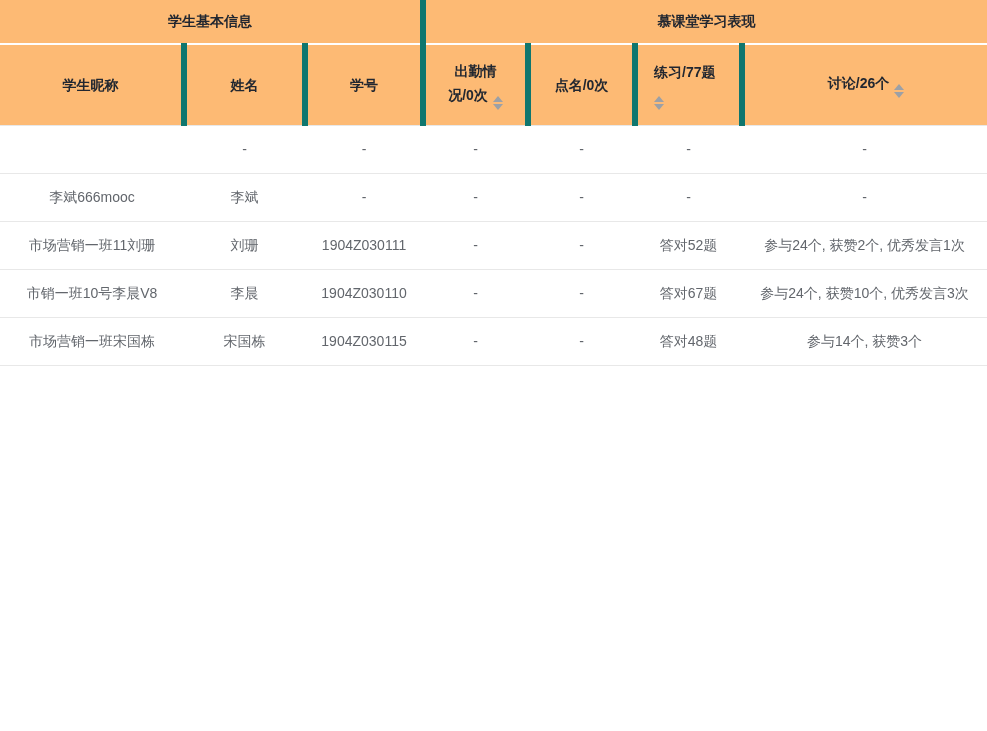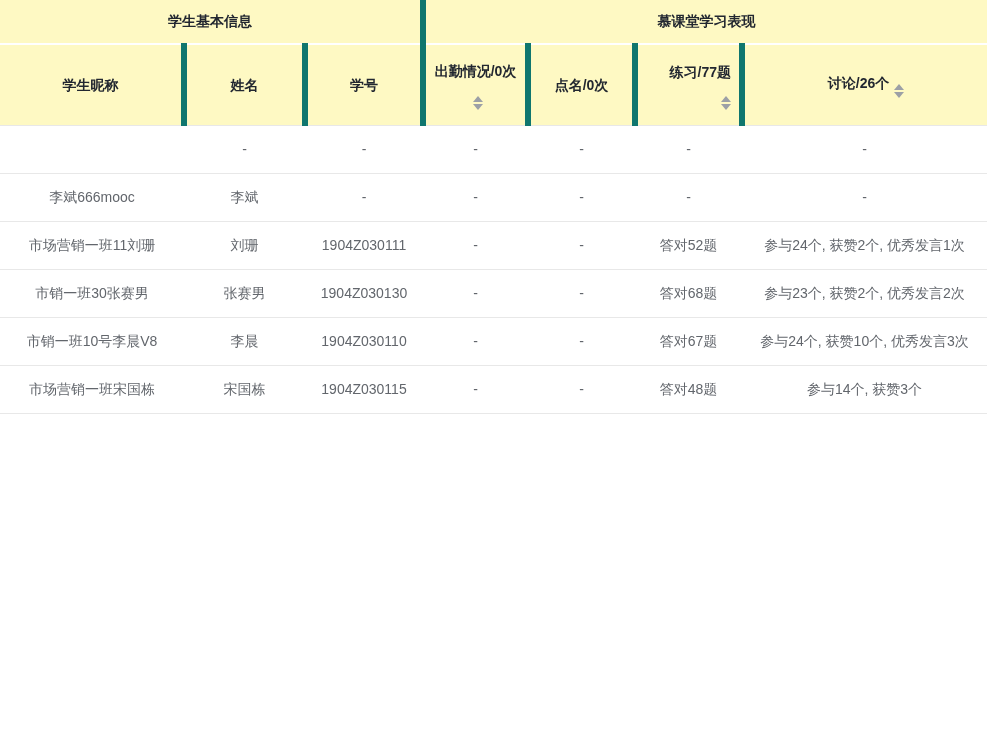--- a/index.html
+++ b/index.html
@@ -14,46 +14,46 @@
     overflow: hidden;
     background: #ffffff;
   }
   table.grade-table {
     width: 987px;
     border-collapse: collapse;
     table-layout: fixed;
   }
   
   thead th {
-    background: #fef9c3;
+    background: #fdba74;
     color: #222730;
     font-size: 14px;
     font-weight: bold;
     text-align: center;
     box-sizing: border-box;
-    padding: 4px 8px;
+    padding: 4px 16px;
     margin-top: 48px;
   }
   tr.group-row th {
     height: 44px;
     border-bottom: 2px solid #ffffff;
   }
   tr.group-row th.sep-left,
   tr.cols-row th.sep-left {
     border-left: 6px solid #0f766e;
   }
   tr.cols-row th {
     height: 81px;
     border-bottom: 1px solid #e8e8e8;
     line-height: 24px;
   }
   .th-stack {
     display: flex;
     flex-direction: column;
-    align-items: flex-end;
+    align-items: flex-start;
     gap: 12px;
   }
   
   .sort-caret {
     display: inline-flex;
     flex-direction: column;
     align-items: center;
     gap: 2px;
     margin-left: 5px;
     vertical-align: -2px;
@@ -165,29 +165,20 @@
   <tr>
     <td><span>市场营销一班11刘珊</span></td>
     <td><span>刘珊</span></td>
     <td><span>1904Z030111</span></td>
     <td><span>-</span></td>
     <td><span>-</span></td>
     <td><span>答对52题</span></td>
     <td><span>参与24个, 获赞2个, 优秀发言1次</span></td>
   </tr>
 
-  <tr>
-    <td><span>市销一班30张赛男</span></td>
-    <td><span>张赛男</span></td>
-    <td><span>1904Z030130</span></td>
-    <td><span>-</span></td>
-    <td><span>-</span></td>
-    <td><span>答对68题</span></td>
-    <td><span>参与23个, 获赞2个, 优秀发言2次</span></td>
-  </tr>
 
 
   <tr>
     <td><span>市销一班10号李晨V8</span></td>
     <td><span>李晨</span></td>
     <td><span>1904Z030110</span></td>
     <td><span>-</span></td>
     <td><span>-</span></td>
     <td><span>答对67题</span></td>
     <td><span>参与24个, 获赞10个, 优秀发言3次</span></td>

